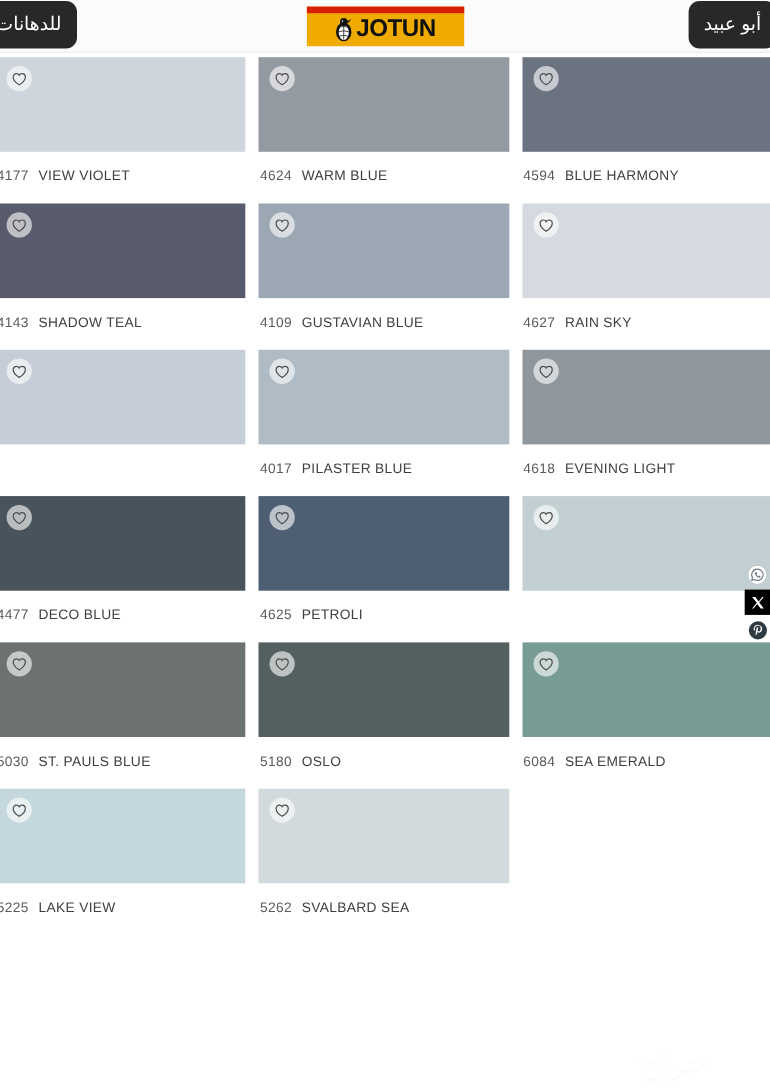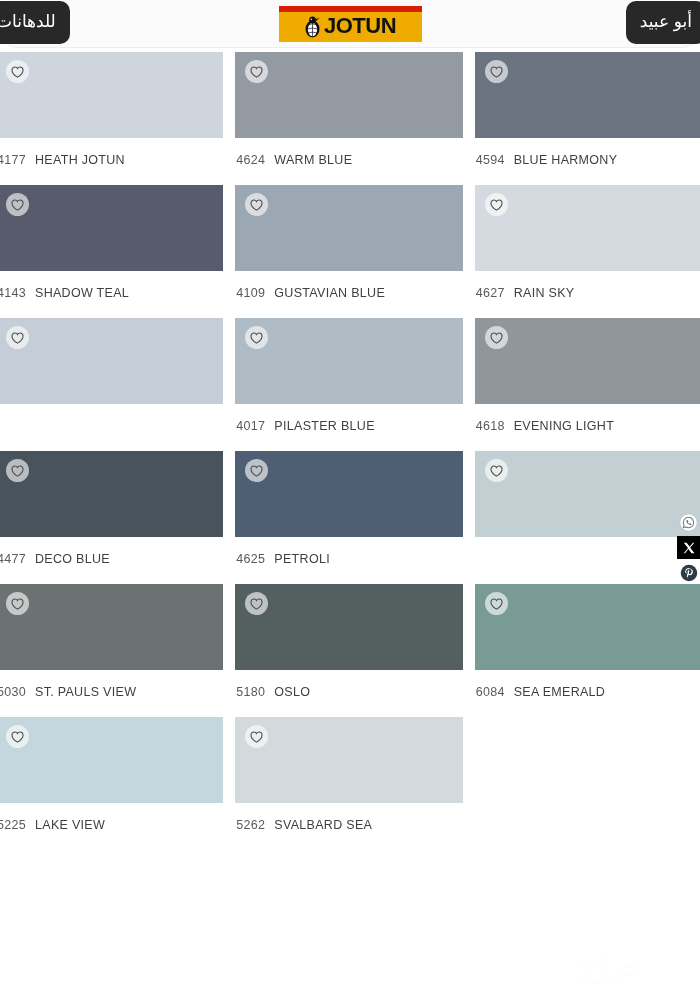--- a/index.html
+++ b/index.html
@@ -10,21 +10,21 @@
     overflow: hidden;
   }
   #app { position: relative; width: 700px; height: 993px; background: #fff; }
 
   
   .header {
     position: relative;
     height: 48px;
     background: #fbfbfb;
     border-bottom: 1px solid #ececec;
-    display: flex; align-items: center; justify-content: center; border-radius: 18px;
+    display: flex; align-items: center; justify-content: center;
   }
   .badge {
     position: absolute; top: 1px;
     background: #282828;
     border-radius: 10px;
     color: #ffffff;
     font-size: 17px;
     line-height: 1;
     padding: 12px 14px 14px;
     direction: rtl;
@@ -150,21 +150,21 @@
       <div class="cell">
         <div class="swatch" style="background: rgb(206, 213, 220);">
           <div class="fav">
             <svg width="13" height="12" viewBox="0 0 24 22">
               <path d="M12 20.5 C12 20.5 1.8 14.2 1.8 7.6 C1.8 4.2 4.4 1.8 7.4 1.8 C9.5 1.8 11.2 3 12 4.5 C12.8 3 14.5 1.8 16.6 1.8 C19.6 1.8 22.2 4.2 22.2 7.6 C22.2 14.2 12 20.5 12 20.5 Z" fill="none" stroke="#4a4a4a" stroke-width="2"></path>
             </svg>
           </div>
         </div>
         <div class="caption">
           <span class="code">4177</span>
-          <span class="cname">HEATH JOTUN</span>
+          <span class="cname">VIEW VIOLET</span>
         </div>
       </div>
       <div class="cell">
         <div class="swatch" style="background: rgb(148, 154, 161);">
           <div class="fav">
             <svg width="13" height="12" viewBox="0 0 24 22">
               <path d="M12 20.5 C12 20.5 1.8 14.2 1.8 7.6 C1.8 4.2 4.4 1.8 7.4 1.8 C9.5 1.8 11.2 3 12 4.5 C12.8 3 14.5 1.8 16.6 1.8 C19.6 1.8 22.2 4.2 22.2 7.6 C22.2 14.2 12 20.5 12 20.5 Z" fill="none" stroke="#4a4a4a" stroke-width="2"></path>
             </svg>
           </div>
         </div>
@@ -298,21 +298,21 @@
       <div class="cell">
         <div class="swatch" style="background: rgb(107, 114, 113);">
           <div class="fav">
             <svg width="13" height="12" viewBox="0 0 24 22">
               <path d="M12 20.5 C12 20.5 1.8 14.2 1.8 7.6 C1.8 4.2 4.4 1.8 7.4 1.8 C9.5 1.8 11.2 3 12 4.5 C12.8 3 14.5 1.8 16.6 1.8 C19.6 1.8 22.2 4.2 22.2 7.6 C22.2 14.2 12 20.5 12 20.5 Z" fill="none" stroke="#4a4a4a" stroke-width="2"></path>
             </svg>
           </div>
         </div>
         <div class="caption">
           <span class="code">5030</span>
-          <span class="cname">ST. PAULS VIEW</span>
+          <span class="cname">ST. PAULS BLUE</span>
         </div>
       </div>
       <div class="cell">
         <div class="swatch" style="background: rgb(83, 96, 95);">
           <div class="fav">
             <svg width="13" height="12" viewBox="0 0 24 22">
               <path d="M12 20.5 C12 20.5 1.8 14.2 1.8 7.6 C1.8 4.2 4.4 1.8 7.4 1.8 C9.5 1.8 11.2 3 12 4.5 C12.8 3 14.5 1.8 16.6 1.8 C19.6 1.8 22.2 4.2 22.2 7.6 C22.2 14.2 12 20.5 12 20.5 Z" fill="none" stroke="#4a4a4a" stroke-width="2"></path>
             </svg>
           </div>
         </div>

